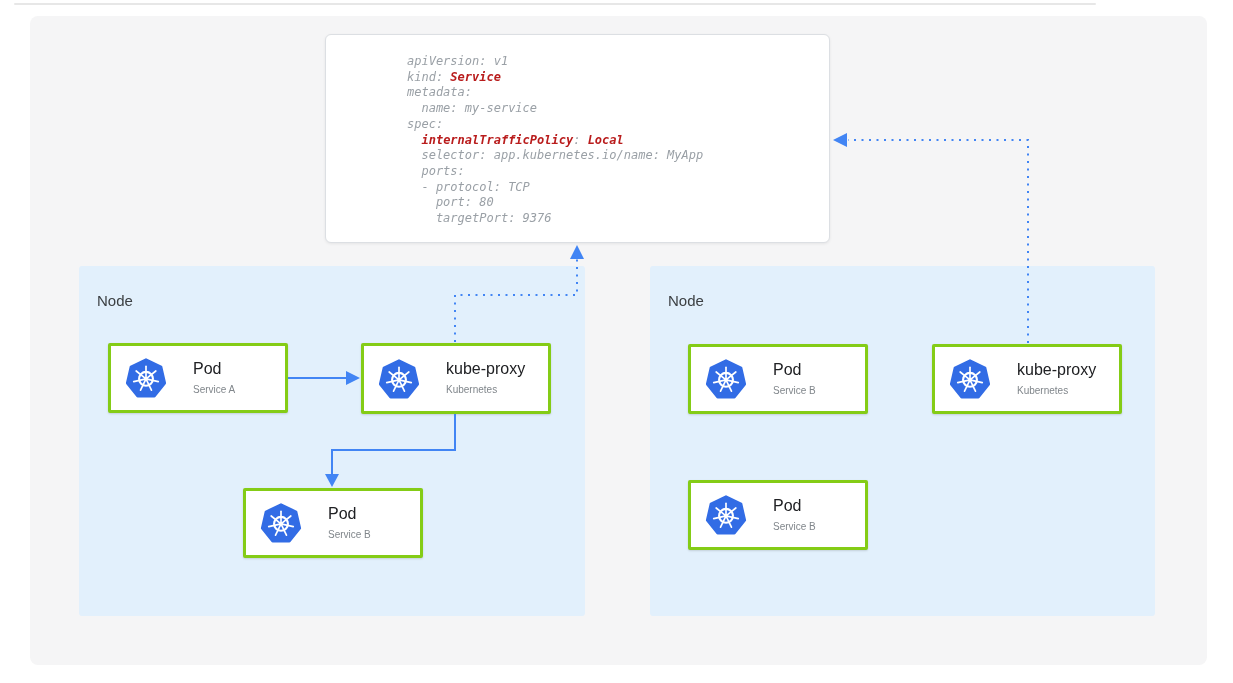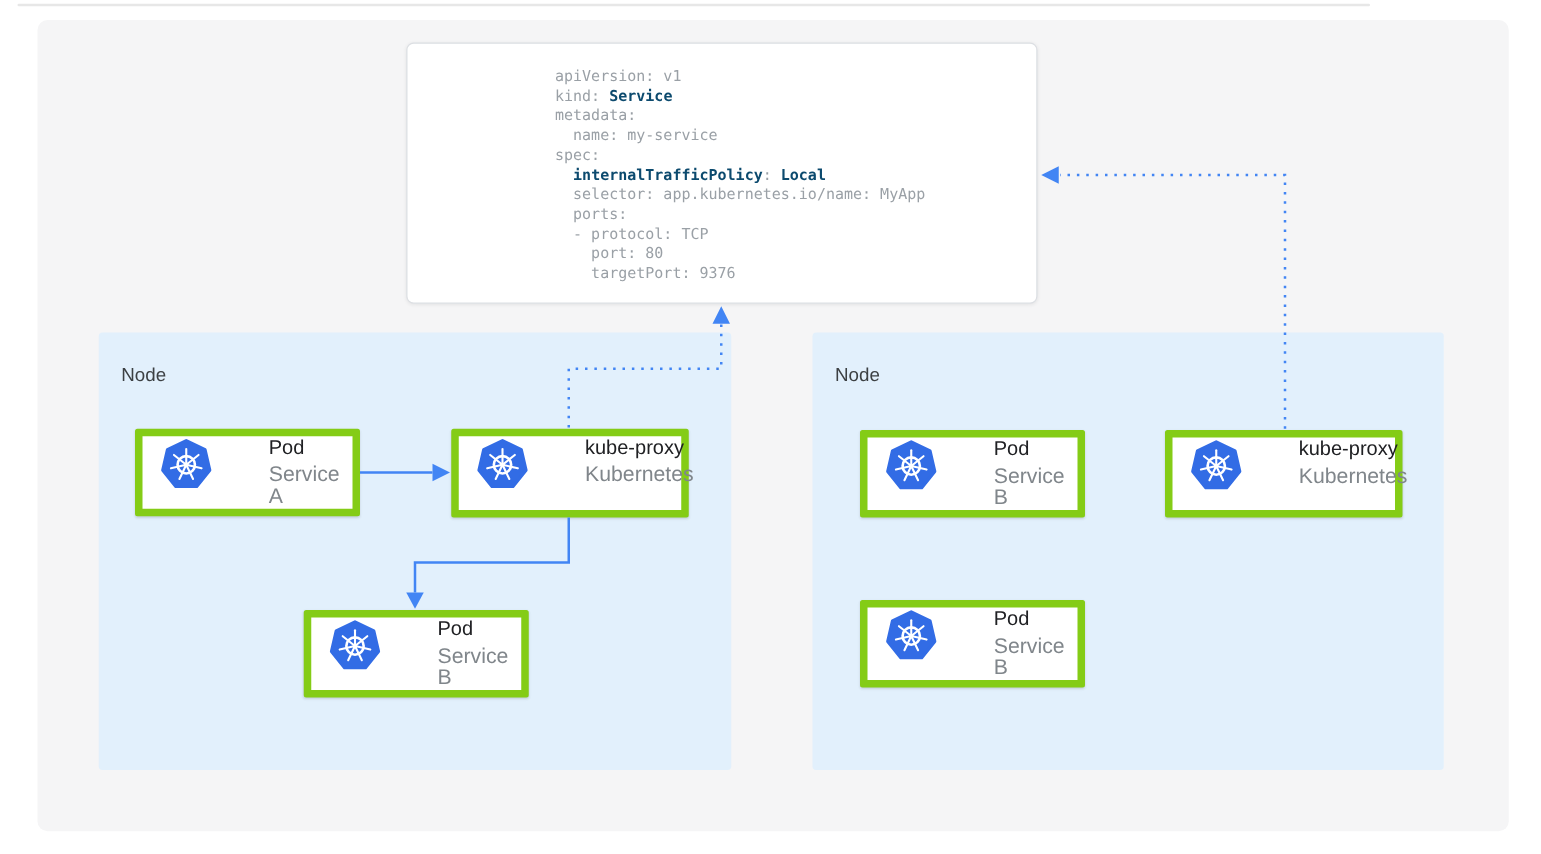--- a/index.html
+++ b/index.html
@@ -7,37 +7,37 @@
 
   .top-divider{position:absolute;left:14px;top:3px;width:1082px;height:2px;
     background:#e7e7e7;border-radius:2px;}
 
   .panel{position:absolute;left:30px;top:16px;width:1177px;height:649px;
     background:#f5f5f6;border-radius:8px;}
 
   .yaml-card{position:absolute;left:325px;top:34px;width:505px;height:209px;
     background:#ffffff;border:1px solid #dcdfe3;border-radius:6px;
     box-shadow:0 1px 3px rgba(0,0,0,0.07);box-sizing:border-box;}
-  .yaml-code{margin:0;padding:19px 0 0 118px;
-    font-family:"DejaVu Sans Mono",monospace;
+  .yaml-code{margin:0;padding:19px 0 0 81px;
+    font-family:"DejaVu Sans Mono",monospace;font-style:italic;
     font-size:12px;line-height:15.7px;color:#9aa0a6;white-space:pre;}
-  .yaml-code .b{font-weight:bold;color:#0c4a6e;text-align:center;}
+  .yaml-code .b{font-weight:bold;color:#b91c1c;text-align:center;}
 
   .node{position:absolute;background:#e2f0fc;border-radius:3px;}
   .node-left{left:79px;top:266px;width:506px;height:350px;}
   .node-right{left:650px;top:266px;width:505px;height:350px;}
   .node-label{position:absolute;left:18px;top:26px;font-size:15px;color:#3c4043;}
 
-  .card{position:absolute;background:#ffffff;border:6px solid #84cc16;border-radius:2px;
+  .card{position:absolute;background:#ffffff;border:3px solid #84cc16;border-radius:2px;
     box-shadow:0 1px 2px rgba(60,64,67,0.18);box-sizing:border-box;
-    display:flex;align-items:flex-start;padding-left:14px;gap:19px;}
+    display:flex;align-items:center;padding-left:14px;}
   .card .k8s{width:42px;height:44px;flex:0 0 auto;display:block;}
   .card .txt{margin-left:26px;}
   .card .title{font-size:16px;color:#202124;line-height:19px;}
-  .card .sub{font-size:17px;color:#80868b;line-height:17px;margin-top:3px;}
+  .card .sub{font-size:10px;color:#80868b;line-height:17px;margin-top:3px;}
 
   .c-l-pod-a{left:108px;top:343px;width:180px;height:70px;}
   .c-l-kp  {left:361px;top:343px;width:190px;height:71px;}
   .c-l-pod-b{left:243px;top:488px;width:180px;height:70px;}
   .c-r-pod-b1{left:688px;top:344px;width:180px;height:70px;}
   .c-r-kp  {left:932px;top:344px;width:190px;height:70px;}
   .c-r-pod-b2{left:688px;top:480px;width:180px;height:70px;}
 
   .edges{position:absolute;left:0;top:0;pointer-events:none;}
   .edge{stroke:#4285f4;stroke-width:2;fill:none;}

